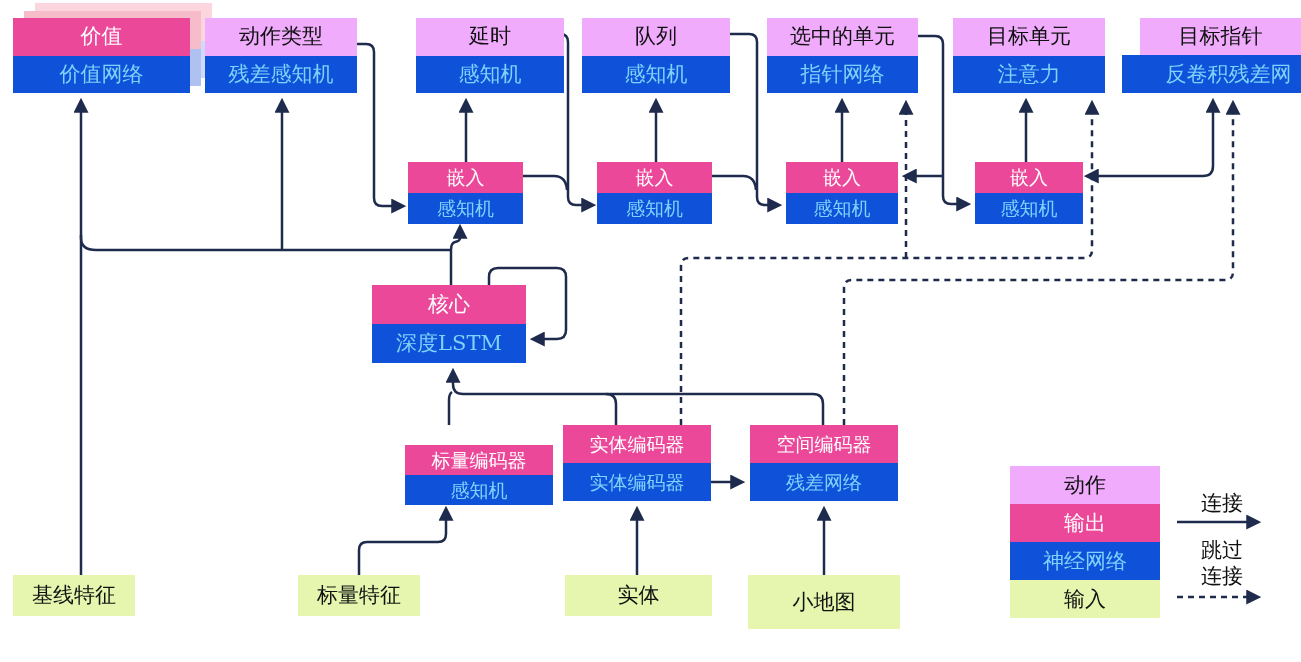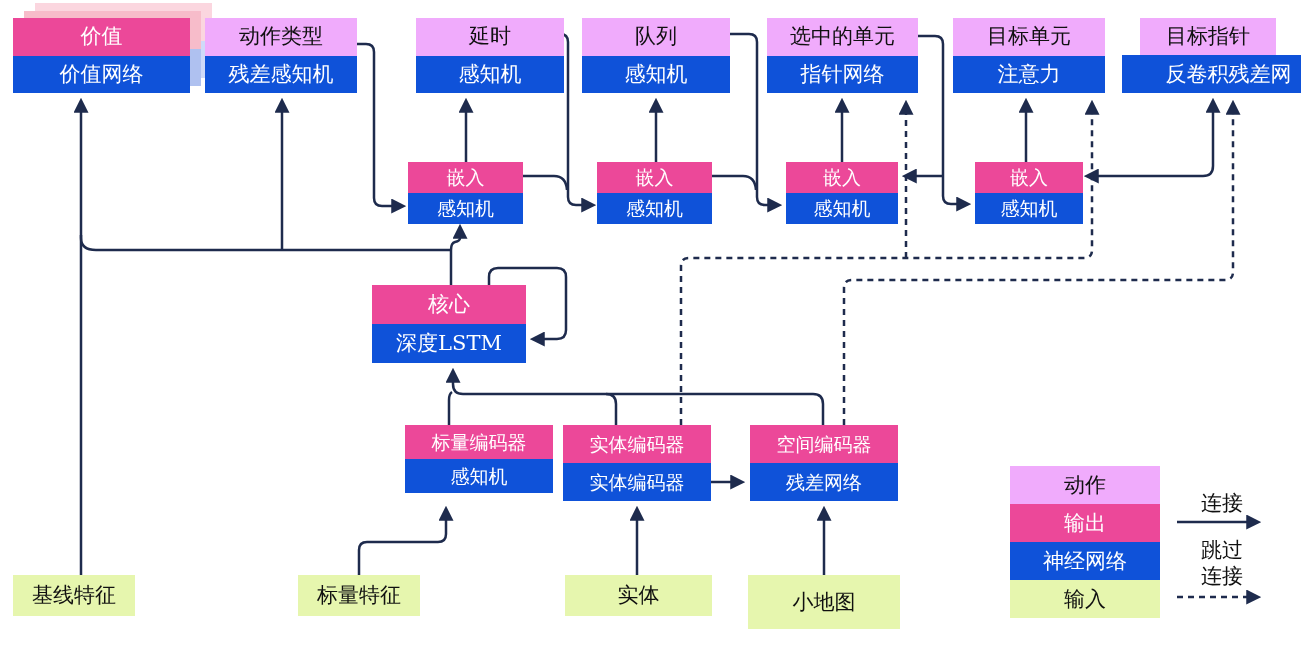--- a/index.html
+++ b/index.html
@@ -5,21 +5,21 @@
   html,body{margin:0;padding:0;background:#ffffff;}
   #canvas{position:relative;width:1301px;height:662px;background:#ffffff;overflow:hidden;
           font-family:"DejaVu Serif","Liberation Serif",serif;}
   #wires{position:absolute;left:0;top:0;z-index:0;}
   .node{position:absolute;z-index:2;display:flex;flex-direction:column;}
   .row{flex:1;display:flex;align-items:center;justify-content:center;
        font-size:21px;line-height:1;white-space:nowrap;}
   .row.sm{font-size:19px;}
   .yellow{background:#f0abfc;color:#101010;}
   .red{background:#ec4899;color:#ffffff;}
-  .blue{background:#0f52d9;color:#ffffff;}
+  .blue{background:#0f52d9;color:#7dd3fc;}
   .green{background:#e6f6ae;color:#101010;}
   .shadow-card{position:absolute;z-index:1;display:flex;flex-direction:column;}
   .shadow-card .p1{flex:1;background:#f7bcca;}
   .shadow-card .p2{flex:1;background:#afc1f0;}
   .shadow-card.far .p1{background:#fbd6df;}
   .shadow-card.far .p2{background:#cfdaf8;}
   .abs-row{position:absolute;display:flex;align-items:center;justify-content:center;
            font-size:21px;line-height:1;white-space:nowrap;}
   .legend-label{position:absolute;z-index:2;font-size:21px;color:#101010;
                 width:90px;text-align:center;line-height:1.15;}
@@ -98,21 +98,21 @@
   </div>
   <div class="node" style="left:767px;top:18px;width:151px;height:75px;">
     <div class="row yellow">选中的单元</div>
     <div class="row blue">指针网络</div>
   </div>
   <div class="node" style="left:953px;top:18px;width:152px;height:75px;">
     <div class="row yellow">目标单元</div>
     <div class="row blue">注意力</div>
   </div>
   <div class="node" style="left:1122px;top:18px;width:173px;height:75px;">
-    <div class="abs-row yellow" style="left:18px;top:0;width:136px;height:37px;">目标指针</div>
+    <div class="abs-row yellow" style="left:18px;top:0;width:161px;height:37px;">目标指针</div>
     <div class="abs-row blue" style="left:0;top:37px;width:173px;height:38px;padding-left:20px;">反卷积残差网</div>
   </div>
 
   <div class="node" style="left:408px;top:162px;width:115px;height:62px;">
     <div class="row red sm">嵌入</div>
     <div class="row blue sm">感知机</div>
   </div>
   <div class="node" style="left:597px;top:162px;width:115px;height:62px;">
     <div class="row red sm">嵌入</div>
     <div class="row blue sm">感知机</div>
@@ -124,21 +124,21 @@
   <div class="node" style="left:975px;top:162px;width:108px;height:62px;">
     <div class="row red sm">嵌入</div>
     <div class="row blue sm">感知机</div>
   </div>
 
   <div class="node" style="left:372px;top:285px;width:154px;height:78px;">
     <div class="row red">核心</div>
     <div class="row blue">深度LSTM</div>
   </div>
 
-  <div class="node" style="left:375px;top:425px;width:148px;height:68px;padding-left:30px;">
+  <div class="node" style="left:375px;top:445px;width:148px;height:60px;padding-left:30px;">
     <div class="row red sm">标量编码器</div>
     <div class="row blue sm">感知机</div>
   </div>
   <div class="node" style="left:563px;top:425px;width:148px;height:76px;">
     <div class="row red sm">实体编码器</div>
     <div class="row blue sm">实体编码器</div>
   </div>
   <div class="node" style="left:750px;top:425px;width:148px;height:76px;">
     <div class="row red sm">空间编码器</div>
     <div class="row blue sm">残差网络</div>

